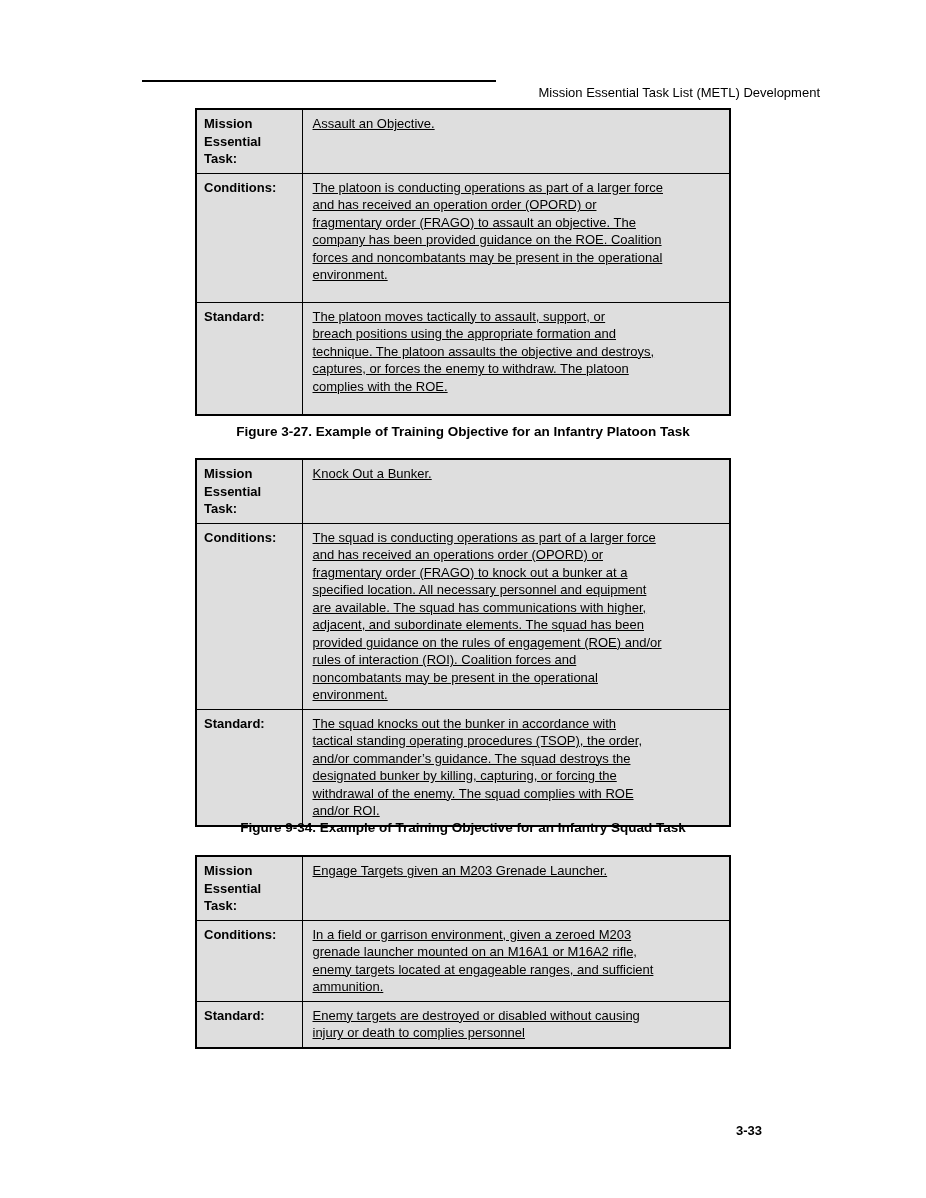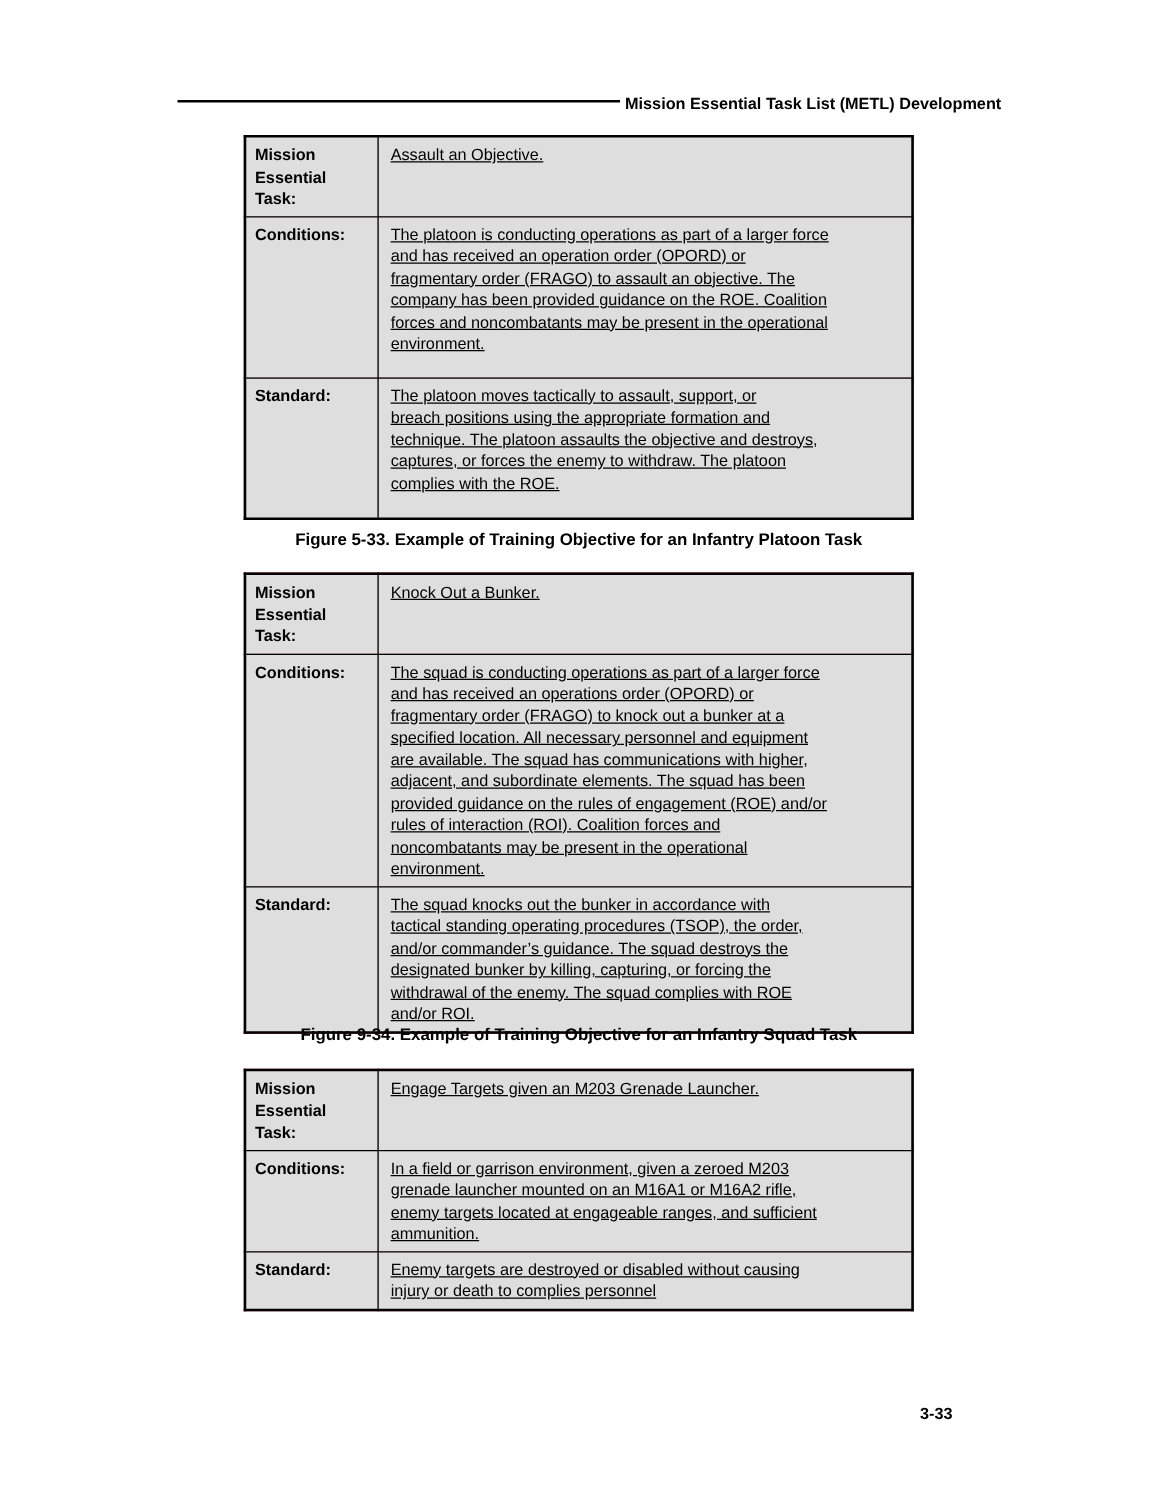--- a/index.html
+++ b/index.html
@@ -22,36 +22,37 @@
     position: absolute;
     left: 142px;
     top: 80px;
     width: 354px;
     height: 2px;
     background: #000000;
   }
   .header-title {
     position: absolute;
     left: 500px;
-    top: 75px;
+    top: 85px;
     width: 320px;
     font-size: 13px;
-    font-weight: bold;
+    font-weight: normal;
     white-space: nowrap;
+    text-align: right;
   }
 
   
   table.metl-table {
     position: absolute;
     left: 195px;
     width: 536px;
     border-collapse: collapse;
     border: 2px solid #000000;
     table-layout: fixed;
-    background: #b91c1c;
+    background: #0369a1;
   }
   table.metl-table td {
     border: 1px solid #000000;
     vertical-align: top;
     font-size: 13px;
     line-height: 17.5px;
     background: #dedede;
   }
   td.label-cell {
     width: 106px;
@@ -126,21 +127,21 @@
       <td class="label-cell">Standard:</td>
       <td class="content-cell">The platoon moves tactically to assault, support, or
 breach positions using the appropriate formation and
 technique. The platoon assaults the objective and destroys,
 captures, or forces the enemy to withdraw. The platoon
 complies with the ROE.</td>
     </tr>
   </tbody>
     </table>
 
-  <div class="figure-caption" id="caption-1">Figure 5-33. Example of Training Objective for an Infantry Platoon Task</div>
+  <div class="figure-caption" id="caption-1">Figure 3-27. Example of Training Objective for an Infantry Platoon Task</div>
 
   <table class="metl-table" id="table-2">
     <tbody>
         <tr class="row-task">
       <td class="label-cell">Mission Essential Task:</td>
       <td class="content-cell">Knock Out a Bunker.</td>
     </tr>
     <tr class="row-cond">
       <td class="label-cell">Conditions:</td>
       <td class="content-cell">The squad is conducting operations as part of a larger force

